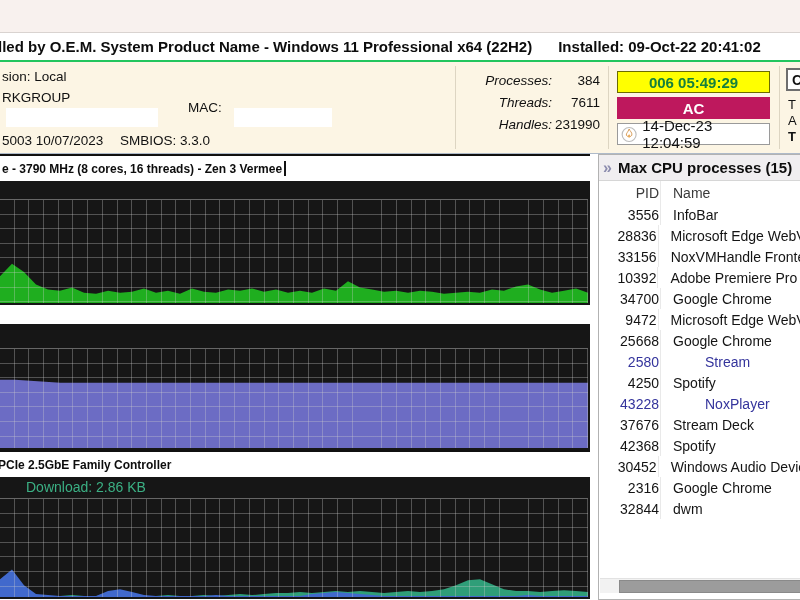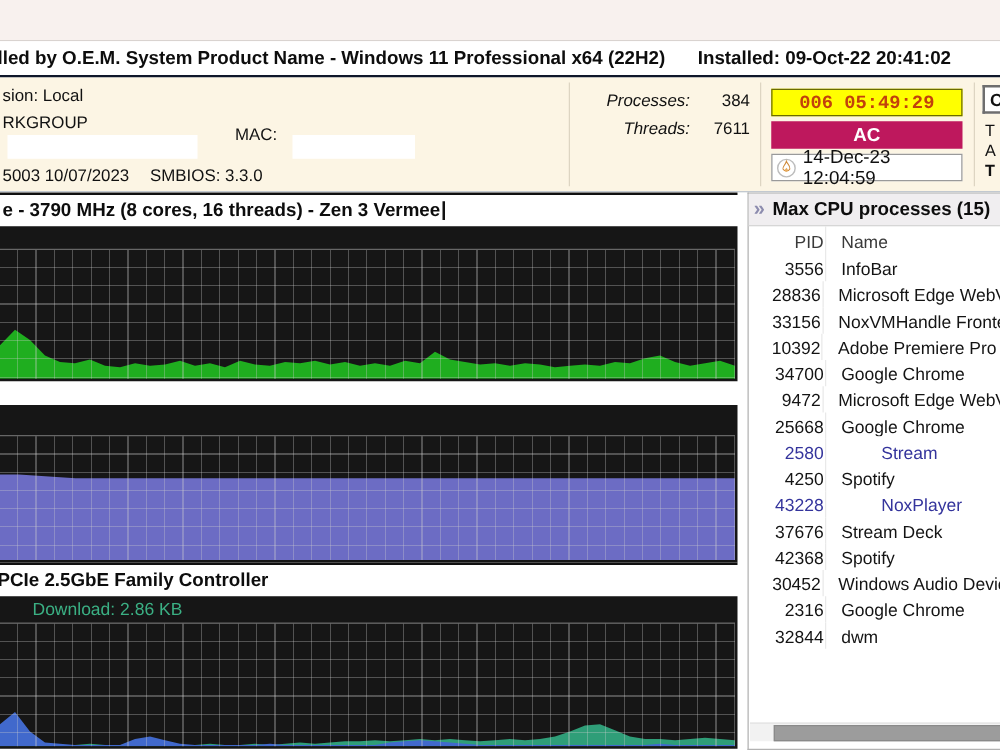--- a/index.html
+++ b/index.html
@@ -3,58 +3,58 @@
 <meta charset="utf-8">
 <style>
   * { box-sizing: border-box; margin: 0; padding: 0; }
   body { font-family: "Liberation Sans", sans-serif; }
   .screen { position: relative; width: 800px; height: 600px; overflow: hidden; background: #fff; }
 
   
   .topstrip { height: 33px; background: #f8f1ee; border-bottom: 1px solid #d9d3d0; }
 
   
-  .titlebar { height: 29px; background: #fff; border-bottom: 2px solid #0f172a;
+  .titlebar { height: 29px; background: #fff; border-bottom: 2px solid #22c55e;
               display: flex; align-items: center; gap: 26px;
               font-weight: bold; font-size: 15px; color: #0d0d0d; white-space: nowrap; overflow: hidden; }
   .titlebar .t-left { margin-left: -2px; }
 
   
   .infopanel { position: relative; height: 92px; background: #fcf5e4;
                border-bottom: 1px solid #aebac9; font-size: 13.5px; color: #111; }
   .iline { position: absolute; left: 2px; white-space: nowrap; }
   .redact { position: absolute; background: #ffffff; height: 19px; }
   .vsep { position: absolute; top: 4px; bottom: 4px; border-left: 1px solid #ddd5c2; }
 
   .stats { position: absolute; left: 462px; top: 7px; width: 138px; }
   .stat-row { display: flex; height: 22px; align-items: center; }
   .sl { flex: 1; text-align: right; font-style: italic; }
   .sv { width: 48px; text-align: right; }
 
   .boxes { position: absolute; left: 617px; top: 9px; width: 153px; }
   .bx { height: 22px; margin-bottom: 4px; display: flex; align-items: center; justify-content: center;
         font-weight: bold; font-size: 15px; }
-  .bx-uptime { background: #ffff00; border: 1px solid #6b6b00; color: #c2410c; font-family: Liberation Mono, monospace; }
+  .bx-uptime { background: #ffff00; border: 1px solid #6b6b00; color: #15803d; }
   .bx-power  { background: #be185d; color: #fff; }
   .bx-date   { background: #fff; border: 1px solid #9a9a9a; font-weight: normal; font-size: 15px;
                justify-content: flex-start; gap: 5px; padding-left: 3px; }
 
   .edgecol { position: absolute; left: 786px; top: 0; width: 16px; font-size: 13px; }
   .cbox { position: absolute; top: 6px; left: 0; width: 20px; height: 23px; background: #fff;
           border: 2px solid #6e6e6e; border-right: none; font-weight: bold; font-size: 14px;
           display: flex; align-items: center; padding-left: 4px; }
   .eline { position: absolute; left: 2px; }
   .eline.l0 { top: 35px; } .eline.l1 { top: 51px; } .eline.l2 { top: 67px; font-weight: bold; }
 
   
   .main { position: relative; height: 446px; background: #fff; }
   .graphs { position: absolute; left: 0; top: 0; width: 590px; height: 446px; background: #fff; }
 
   .gheader { height: 27px; background: #fff; border-top: 2px solid #101010;
-             display: flex; align-items: center; font-weight: bold; font-size: 15px;
+             display: flex; align-items: center; font-weight: bold; font-size: 12px;
              color: #0d0d0d; white-space: nowrap; overflow: hidden; padding-left: 2px; }
   .cursorbar { display: inline-block; width: 2px; height: 15px; background: #111; margin-left: 2px; }
 
   .graph { position: relative; background: #161616; }
   .graph.cpu { height: 124px; }
   .graph.mem { height: 126px; }
   .graph.net { height: 122px; }
   .garea { position: absolute; left: 0; right: 2px; bottom: 2px; border-top: 1px solid rgba(200,200,200,.45); }
   .graph.cpu .garea { height: 104px; }
   .graph.mem .garea { height: 100px; }
@@ -112,20 +112,24 @@
 
     <div class="stats">
       <div class="stat-row">
         <span class="sl">Processes:</span>
         <span class="sv">384</span>
       </div>
       <div class="stat-row">
         <span class="sl">Threads:</span>
         <span class="sv">7611</span>
       </div>
+      <div class="stat-row">
+        <span class="sl">Handles:</span>
+        <span class="sv">231990</span>
+      </div>
     </div>
 
     <div class="vsep" style="left:608px"></div>
 
     <div class="boxes">
       <div class="bx bx-uptime">006 05:49:29</div>
       <div class="bx bx-power">AC</div>
       <div class="bx bx-date">
         <svg width="17" height="17" viewBox="0 0 20 20">
           <circle cx="10" cy="10" r="8.6" fill="#ffffff" stroke="#bdbdbd" stroke-width="1.4"></circle>

